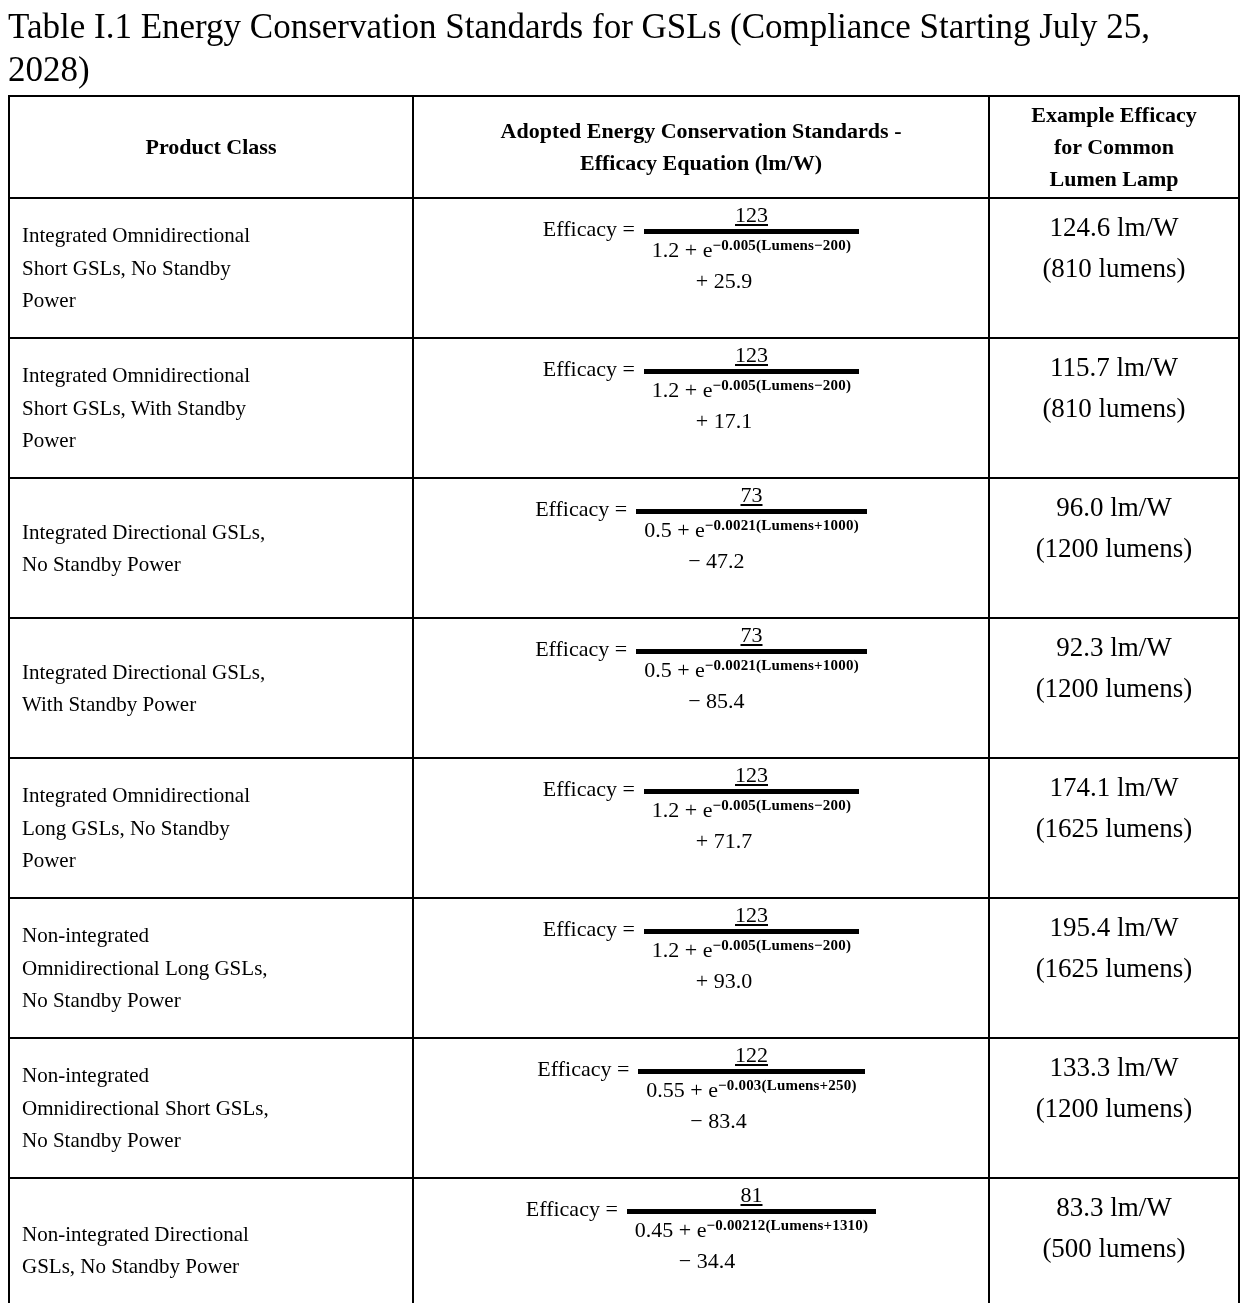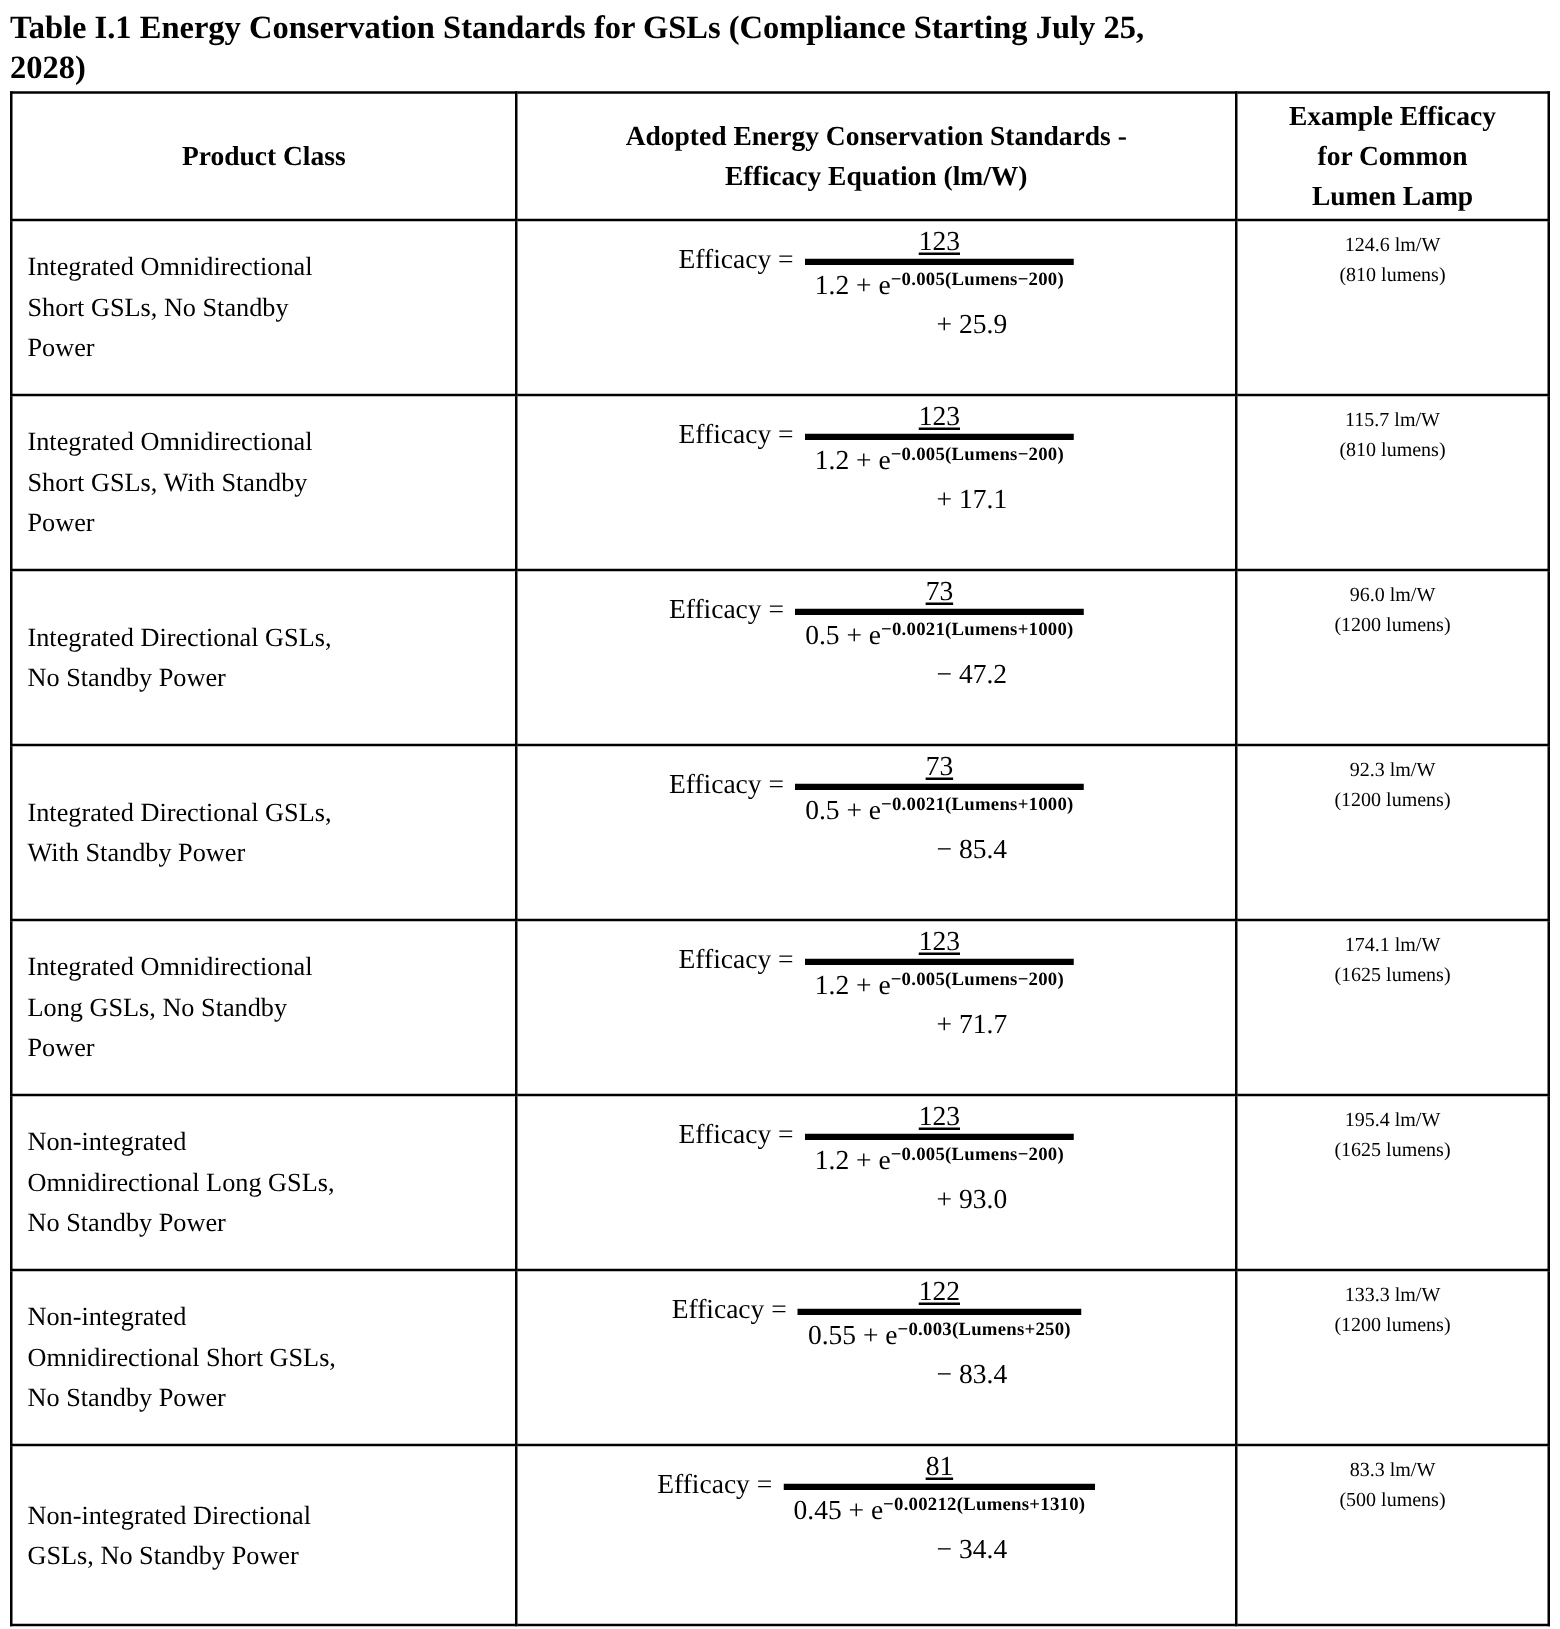--- a/index.html
+++ b/index.html
@@ -10,22 +10,22 @@
     font-family: "Liberation Serif", "DejaVu Serif", serif;
   }
   .page {
     width: 1248px;
     height: 1303px;
     background: #ffffff;
     box-sizing: border-box;
     padding: 6px 0 0 8px;
   }
   .doc-title {
-    font-weight: bold;
-    font-size: 26px;
+    font-weight: normal;
+    font-size: 35px;
     line-height: 1.22;
     white-space: pre-line;
     margin: 0 0 4px 0;
     width: 1180px;
   }
   table.std-table {
     border-collapse: collapse;
     table-layout: fixed;
     width: 1230px;
   }
@@ -92,26 +92,26 @@
   }
   .fracwrap .den sup {
     font-size: 15px;
     line-height: 0;
     vertical-align: 7px;
     letter-spacing: 0.2px;
     font-weight: bold;
   }
   .fracwrap .const {
     display: block;
-    text-align: center;
+    text-align: left;
     padding: 6px 0 0 52px;
     line-height: 24px;
   }
   td.ex {
-    font-size: 16px;
+    font-size: 27px;
     line-height: 1.5;
     text-align: center;
     vertical-align: top;
     padding-top: 8px;
     white-space: pre-line;
   }
 </style>
 </head>
 <body>
 

